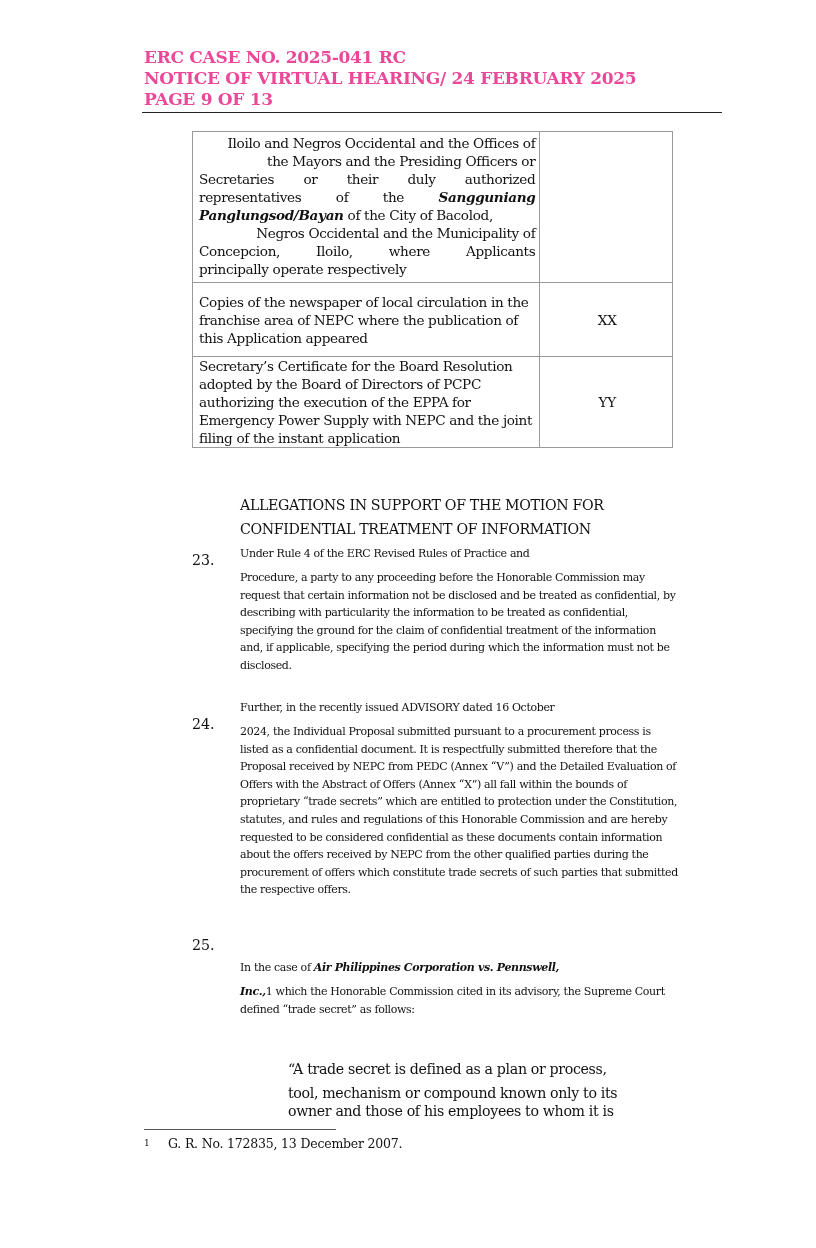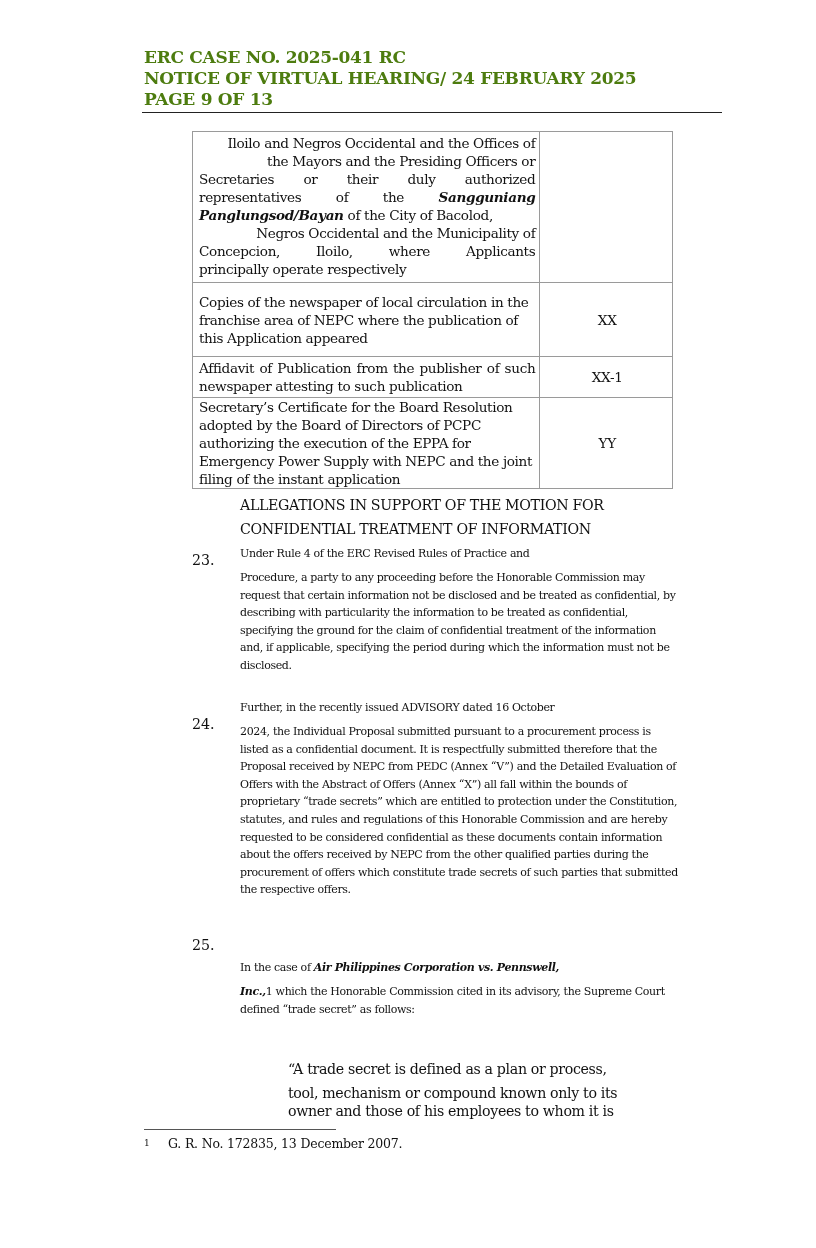--- a/index.html
+++ b/index.html
@@ -4,21 +4,21 @@
   <style>
     html, body { margin: 0; padding: 0; background: #ffffff; }
     body {
       width: 816px; height: 1248px; position: relative; overflow: hidden;
       font-family: "DejaVu Serif", "Liberation Serif", serif;
       color: #111;
     }
     .header {
       position: absolute; left: 144px; top: 47px; width: 578px;
       font-family: "DejaVu Serif", serif; font-weight: bold;
-      font-size: 17px; line-height: 21px; color: #4d7c0f;
+      font-size: 17px; line-height: 21px; color: #ec4899;
       letter-spacing: -0.3px;
     }
     .header-rule {
       position: absolute; left: 142px; top: 112px; width: 580px; height: 0;
       border-top: 1.5px solid #222;
     }
     table.annex {
       position: absolute; left: 192px; top: 131px; width: 481px;
       border-collapse: collapse;
       font-size: 13.6px; line-height: 18px; letter-spacing: -0.35px;
@@ -76,24 +76,20 @@
       <span class="line center-right">Negros Occidental and the Municipality of</span>
       <span class="line" style="word-spacing:26px;">Concepcion, Iloilo, where Applicants</span>
       <span class="line last">principally operate respectively</span>
     </td>
     <td class="code"></td>
   </tr>
   <tr style="height:74px;">
     <td class="desc" style="text-align:left;">Copies of the newspaper of local circulation in the franchise area of NEPC where the publication of this Application appeared</td>
     <td class="code">XX</td>
   </tr>
-  <tr style="height:41px;">
-    <td class="desc">Affidavit of Publication from the publisher of such newspaper attesting to such publication</td>
-    <td class="code">XX-1</td>
-  </tr>
   <tr style="height:67px;">
     <td class="desc" style="text-align:left;">Secretary’s Certificate for the Board Resolution adopted by the Board of Directors of PCPC authorizing the execution of the EPPA for Emergency Power Supply with NEPC and the joint filing of the instant application</td>
     <td class="code">YY</td>
   </tr>
 </tbody>
   </table>
 
 <div class="heading-line" style="top:497px;">ALLEGATIONS IN SUPPORT OF THE MOTION FOR</div>
 <div class="heading-line" style="top:521px;">CONFIDENTIAL TREATMENT OF INFORMATION</div>
 

